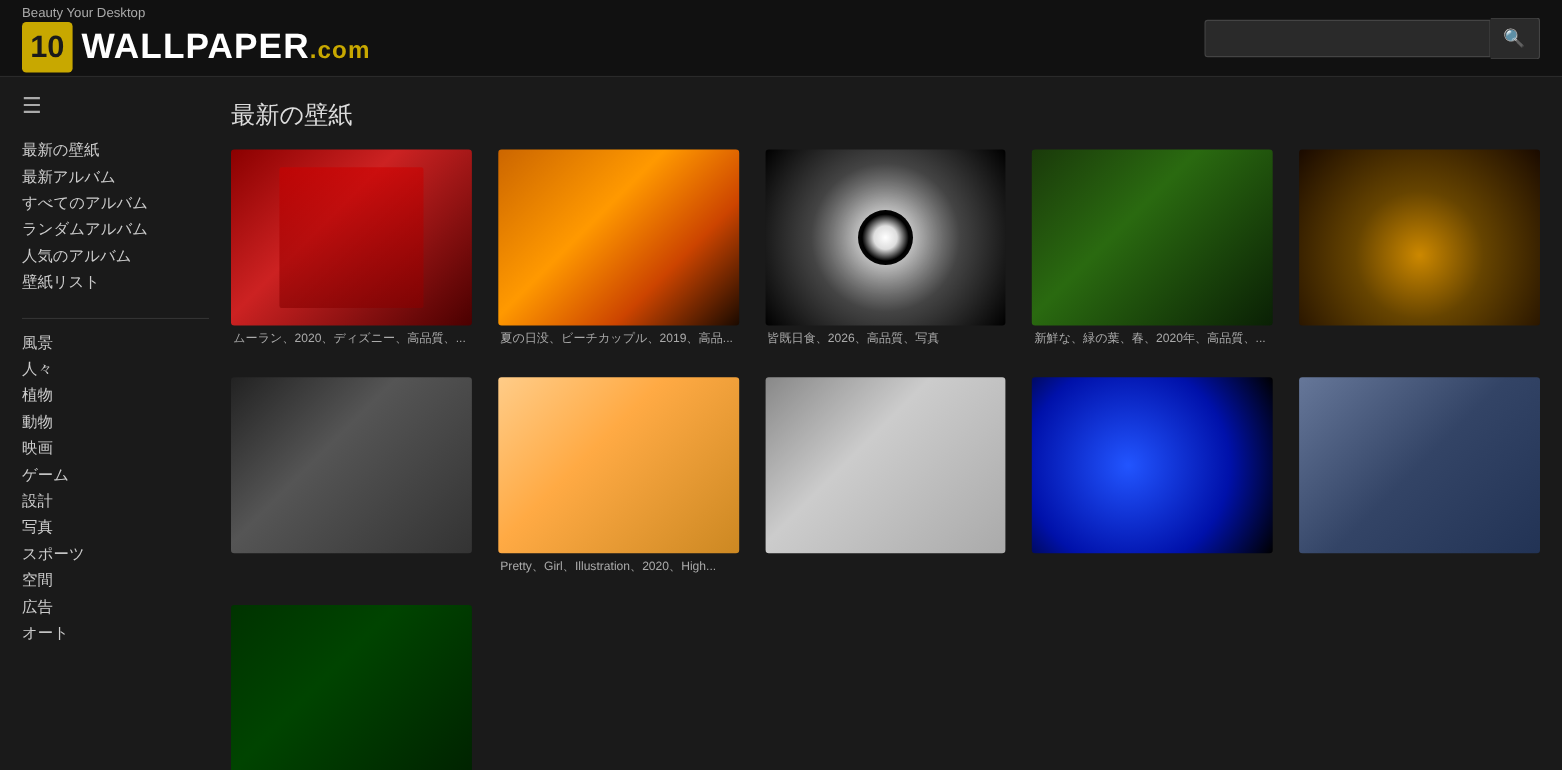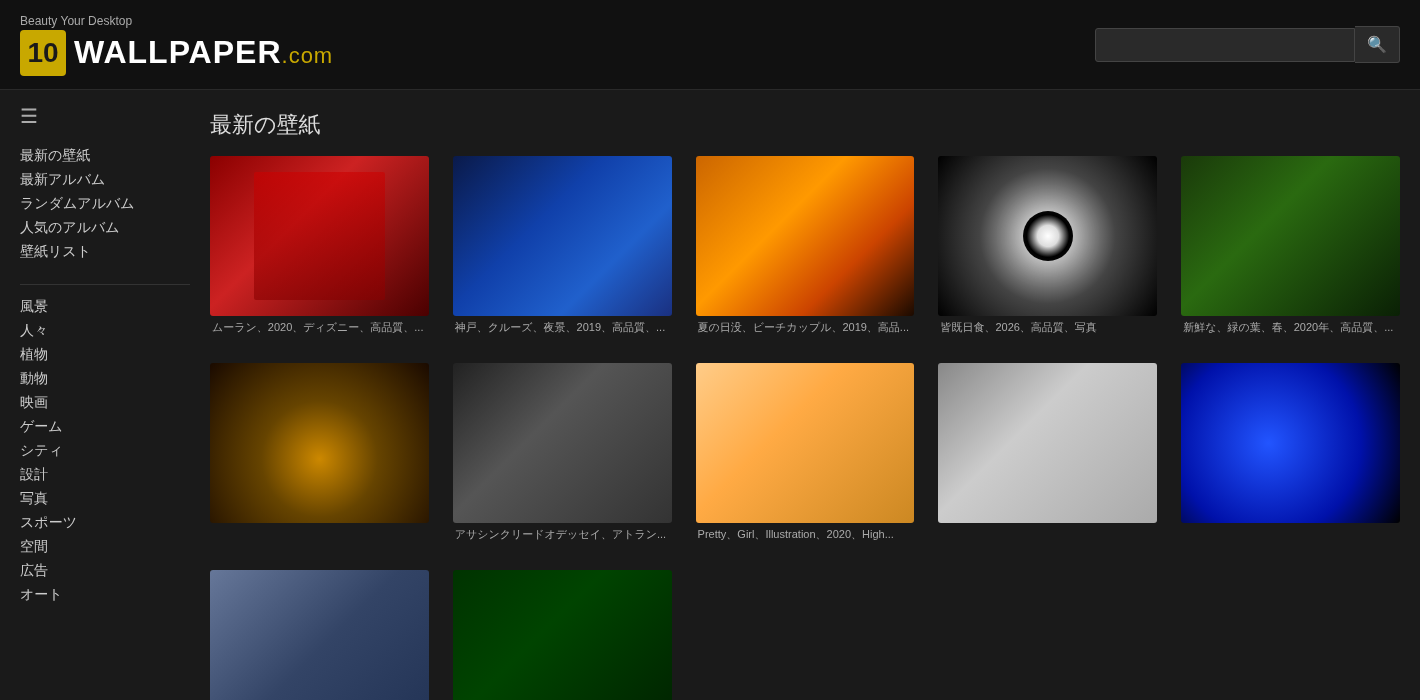--- a/index.html
+++ b/index.html
@@ -13,21 +13,21 @@
       overflow: hidden;
     }
 
     
     #header {
       background-color: #111;
       display: flex;
       align-items: center;
       justify-content: space-between;
       padding: 8px 20px;
-      height: 90px;
+      height: 70px;
       flex-shrink: 0;
       border-bottom: 1px solid #2a2a2a;
     }
     #logo-area {
       display: flex;
       flex-direction: column;
     }
     #logo-top {
       font-size: 12px;
       color: #aaa;
@@ -53,21 +53,21 @@
     }
     #logo-text {
       font-size: 32px;
       font-weight: bold;
       color: #fff;
       letter-spacing: 1px;
     }
     #logo-dot-com {
       color: #c8a800;
       font-size: 22px;
-      font-weight: normal;
+      font-weight: bold;
     }
     #search-area {
       display: flex;
       align-items: center;
     }
     #search-input {
       background: #2a2a2a;
       border: 1px solid #444;
       color: #ccc;
       padding: 8px 14px;
@@ -222,60 +222,54 @@
 </div>
 
 <div id="body-wrap">
 
   <div id="sidebar">
     <div id="hamburger">☰</div>
     <div class="sidebar-section">
 
     <a class="sidebar-link">最新の壁紙</a>
         <a class="sidebar-link">最新アルバム</a>
+        <a class="sidebar-link">すべてのアルバム</a>
         <a class="sidebar-link">ランダムアルバム</a>
         <a class="sidebar-link">人気のアルバム</a>
         <a class="sidebar-link">壁紙リスト</a>
       </div>
     <div class="sidebar-divider"></div>
     <div class="sidebar-section">
 
     <a class="sidebar-link">風景</a>
         <a class="sidebar-link">人々</a>
         <a class="sidebar-link">植物</a>
         <a class="sidebar-link">動物</a>
         <a class="sidebar-link">映画</a>
         <a class="sidebar-link">ゲーム</a>
-        <a class="sidebar-link">シティ</a>
         <a class="sidebar-link">設計</a>
         <a class="sidebar-link">写真</a>
         <a class="sidebar-link">スポーツ</a>
         <a class="sidebar-link">空間</a>
         <a class="sidebar-link">広告</a>
         <a class="sidebar-link">オート</a>
       </div>
   </div>
 
   <div id="main">
     <div id="section-title">最新の壁紙</div>
     <div id="wallpaper-grid">
 
     <div class="wallpaper-item">
           <div class="wallpaper-thumb thumb-1">
             <div class="thumb-inner"></div>
           </div>
           <div class="wallpaper-caption">ムーラン、2020、ディズニー、高品質、...</div>
         </div>
         <div class="wallpaper-item">
-          <div class="wallpaper-thumb thumb-2">
-            <div class="thumb-inner"></div>
-          </div>
-          <div class="wallpaper-caption">神戸、クルーズ、夜景、2019、高品質、...</div>
-        </div>
-        <div class="wallpaper-item">
           <div class="wallpaper-thumb thumb-3">
             <div class="thumb-inner"></div>
           </div>
           <div class="wallpaper-caption">夏の日没、ビーチカップル、2019、高品...</div>
         </div>
         <div class="wallpaper-item">
           <div class="wallpaper-thumb thumb-4">
             <div class="thumb-inner"></div>
           </div>
           <div class="wallpaper-caption">皆既日食、2026、高品質、写真</div>
@@ -288,21 +282,20 @@
         </div>
         <div class="wallpaper-item">
           <div class="wallpaper-thumb thumb-6">
             <div class="thumb-inner"></div>
           </div>
         </div>
         <div class="wallpaper-item">
           <div class="wallpaper-thumb thumb-7">
             <div class="thumb-inner"></div>
           </div>
-          <div class="wallpaper-caption">アサシンクリードオデッセイ、アトラン...</div>
         </div>
         <div class="wallpaper-item">
           <div class="wallpaper-thumb thumb-8">
             <div class="thumb-inner"></div>
           </div>
           <div class="wallpaper-caption">Pretty、Girl、Illustration、2020、High...</div>
         </div>
         <div class="wallpaper-item">
           <div class="wallpaper-thumb thumb-9">
             <div class="thumb-inner"></div>

